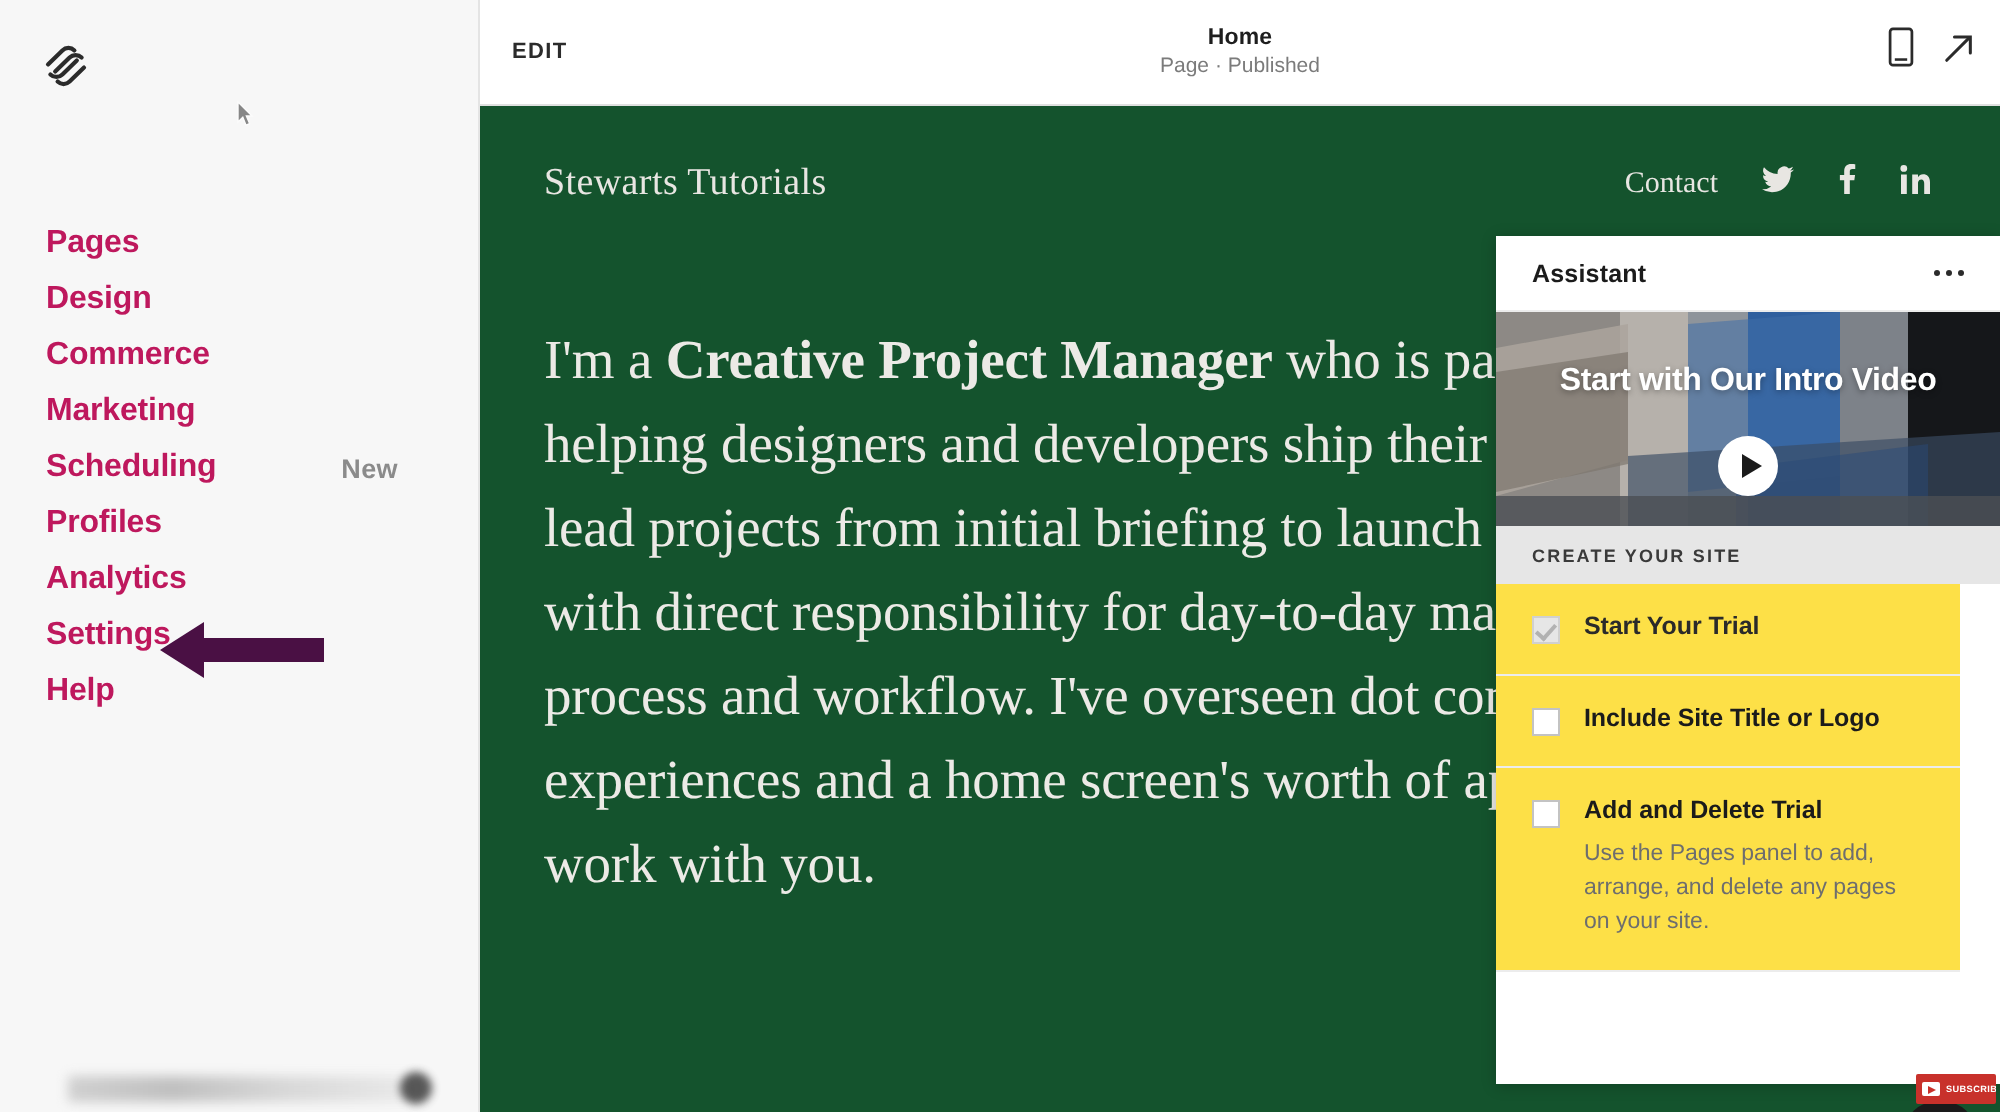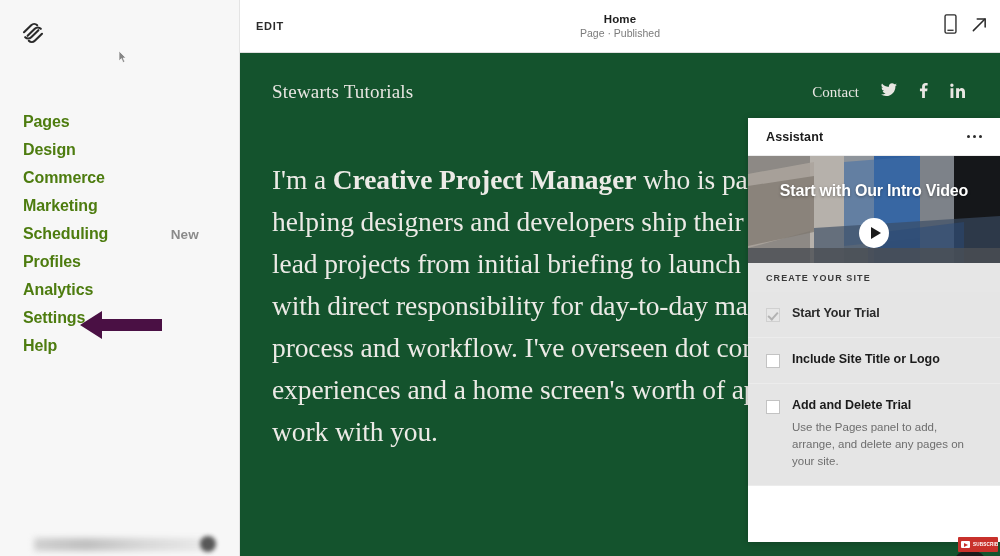--- a/index.html
+++ b/index.html
@@ -30,21 +30,21 @@
   #nav { position: absolute; left: 0; top: 108px; width: 240px; }
   .nav-item {
     position: relative;
     display: flex; align-items: center; justify-content: space-between;
     padding: 0 24px 0 23px;
     height: 28px;
     cursor: pointer;
   }
   .nav-label {
     font-size: 16px; font-weight: bold;
-    color: #4d7c0f; letter-spacing: -0.1px;
+    color: #be185d; letter-spacing: -0.1px;
   }
   .nav-badge {
     font-size: 13.5px; font-weight: bold;
     color: #8b8b8b; letter-spacing: .2px;
     margin-right: 17px;
   }
   #arrow-annotation {
     position: absolute; left: 80px; top: 310px;
     width: 82px; height: 30px;
     pointer-events: none;
@@ -196,26 +196,26 @@
     height: 29px; width: 252px;
     background: #e6e6e6;
     display: flex; align-items: center;
     padding-left: 18px;
   }
   #section-band-label {
     font-size: 9px; font-weight: bold; color: #3a3a3a;
     letter-spacing: 1.1px;
   }
   .task {
-    width: 252px;
+    width: 232px;
     padding: 14px 18px 15px 18px;
     border-bottom: 1px solid #ececec;
     display: flex; gap: 12px;
     cursor: pointer;
-    background: #e5e5e5;
+    background: #fde047;
   }
   .task-check {
     flex: 0 0 auto;
     width: 14px; height: 14px;
     margin-top: 2px;
     border: 1px solid #c3c3c3;
     background: #ffffff;
     position: relative;
   }
   .task-check.checked { background: #e6e6e6; border-color: #d0d0d0; }

